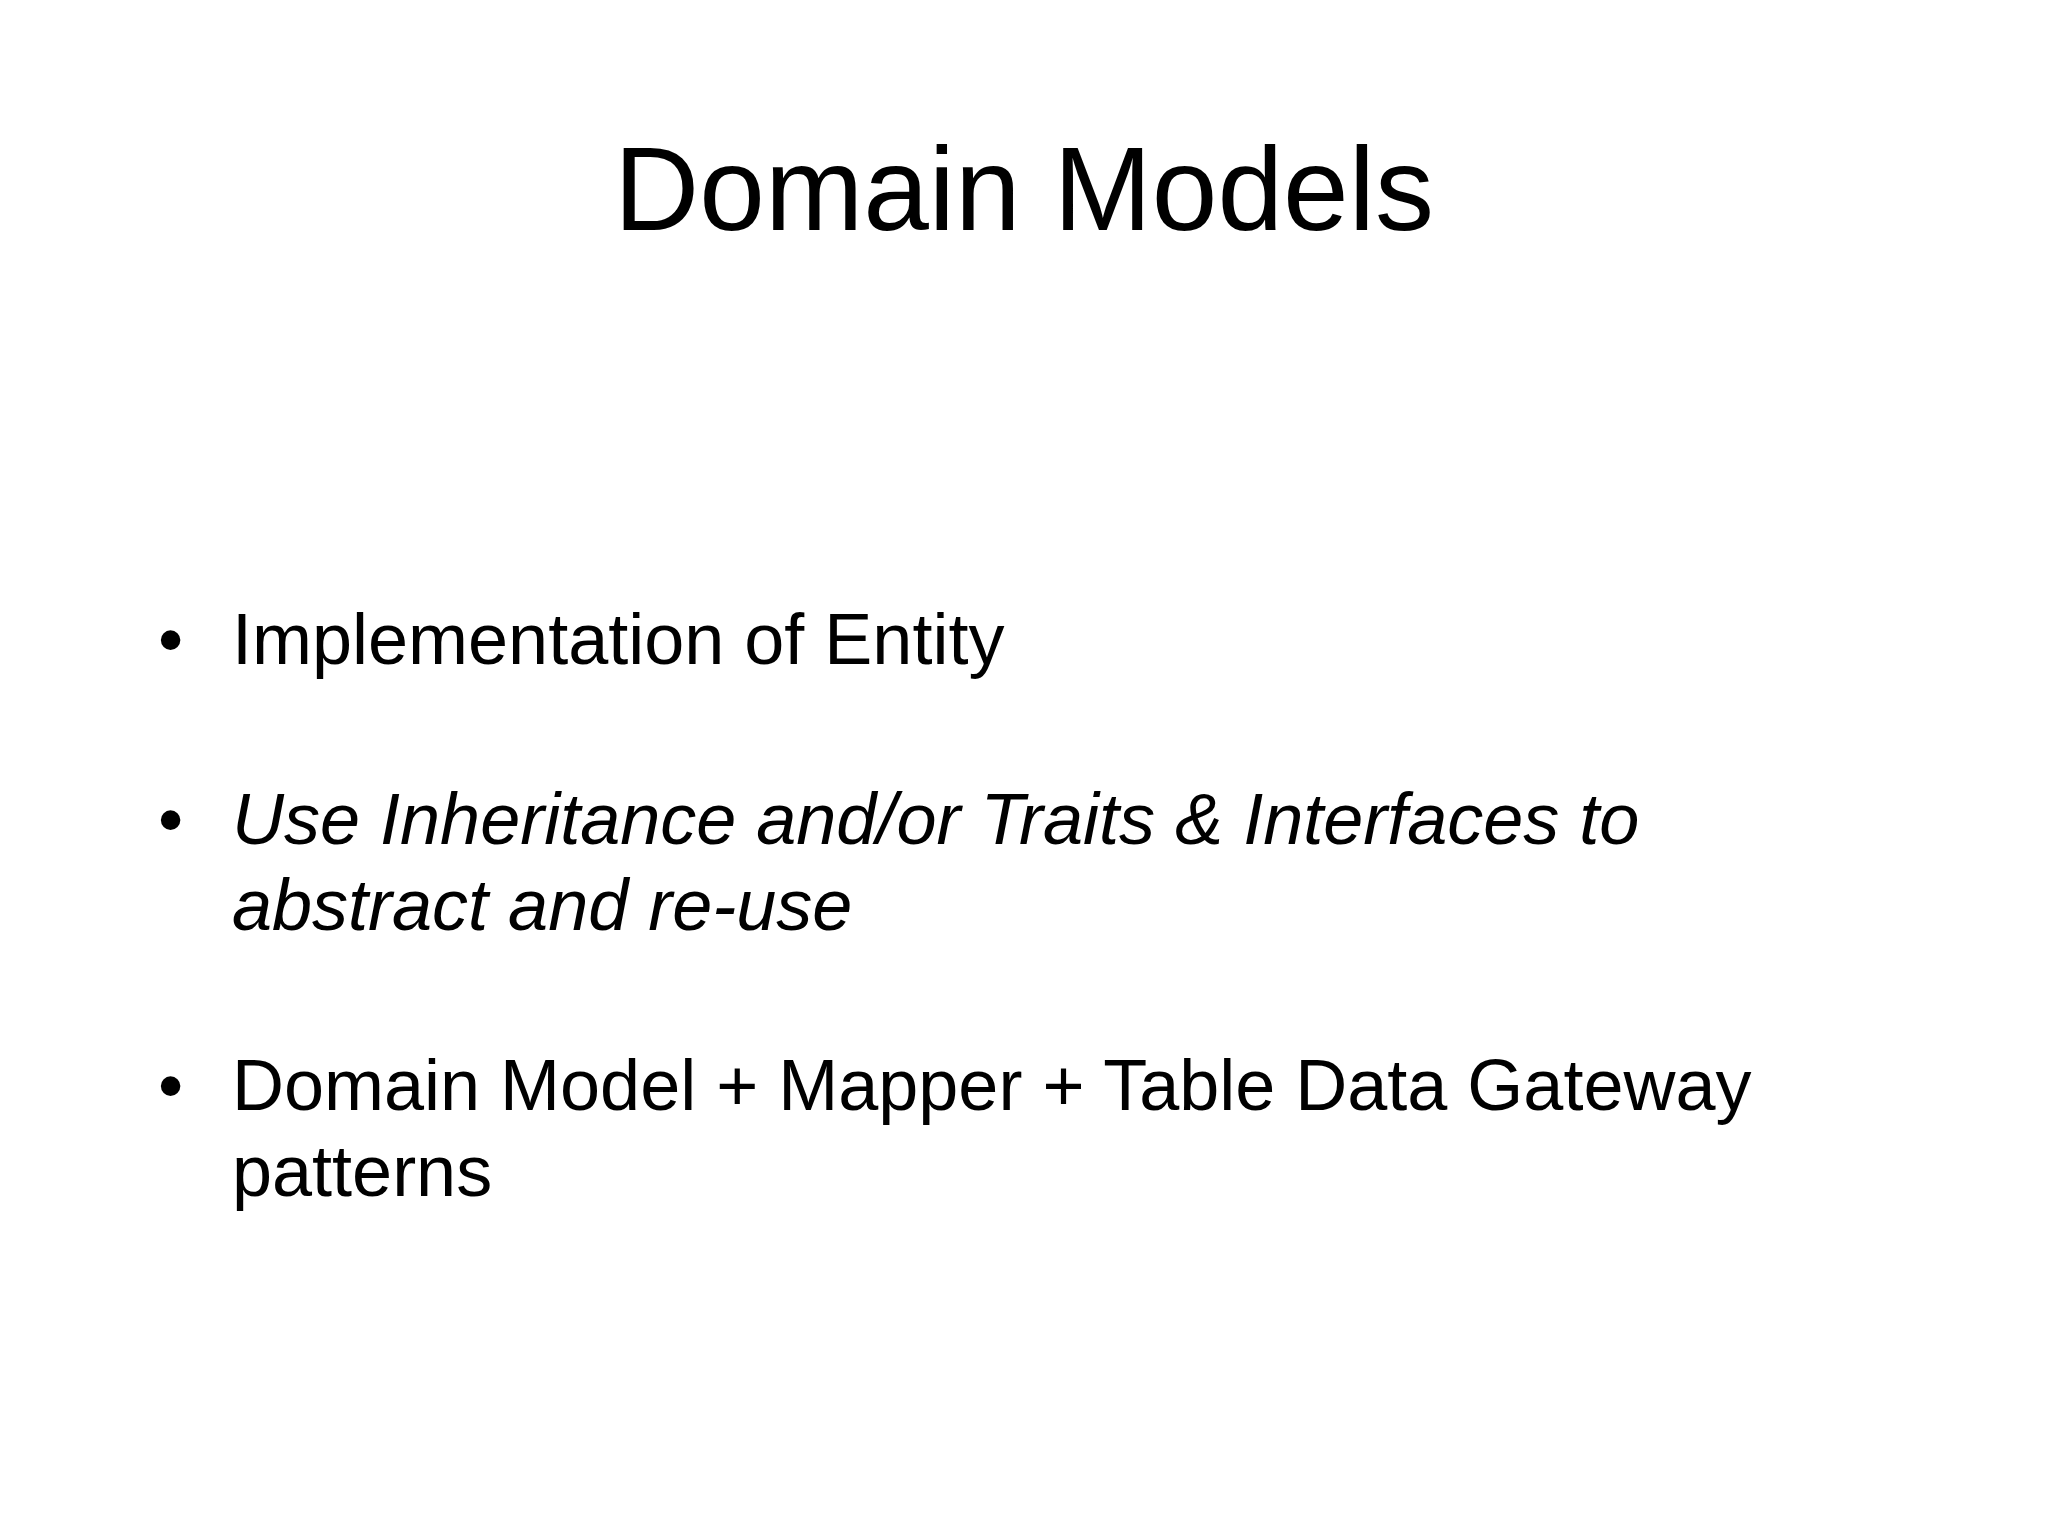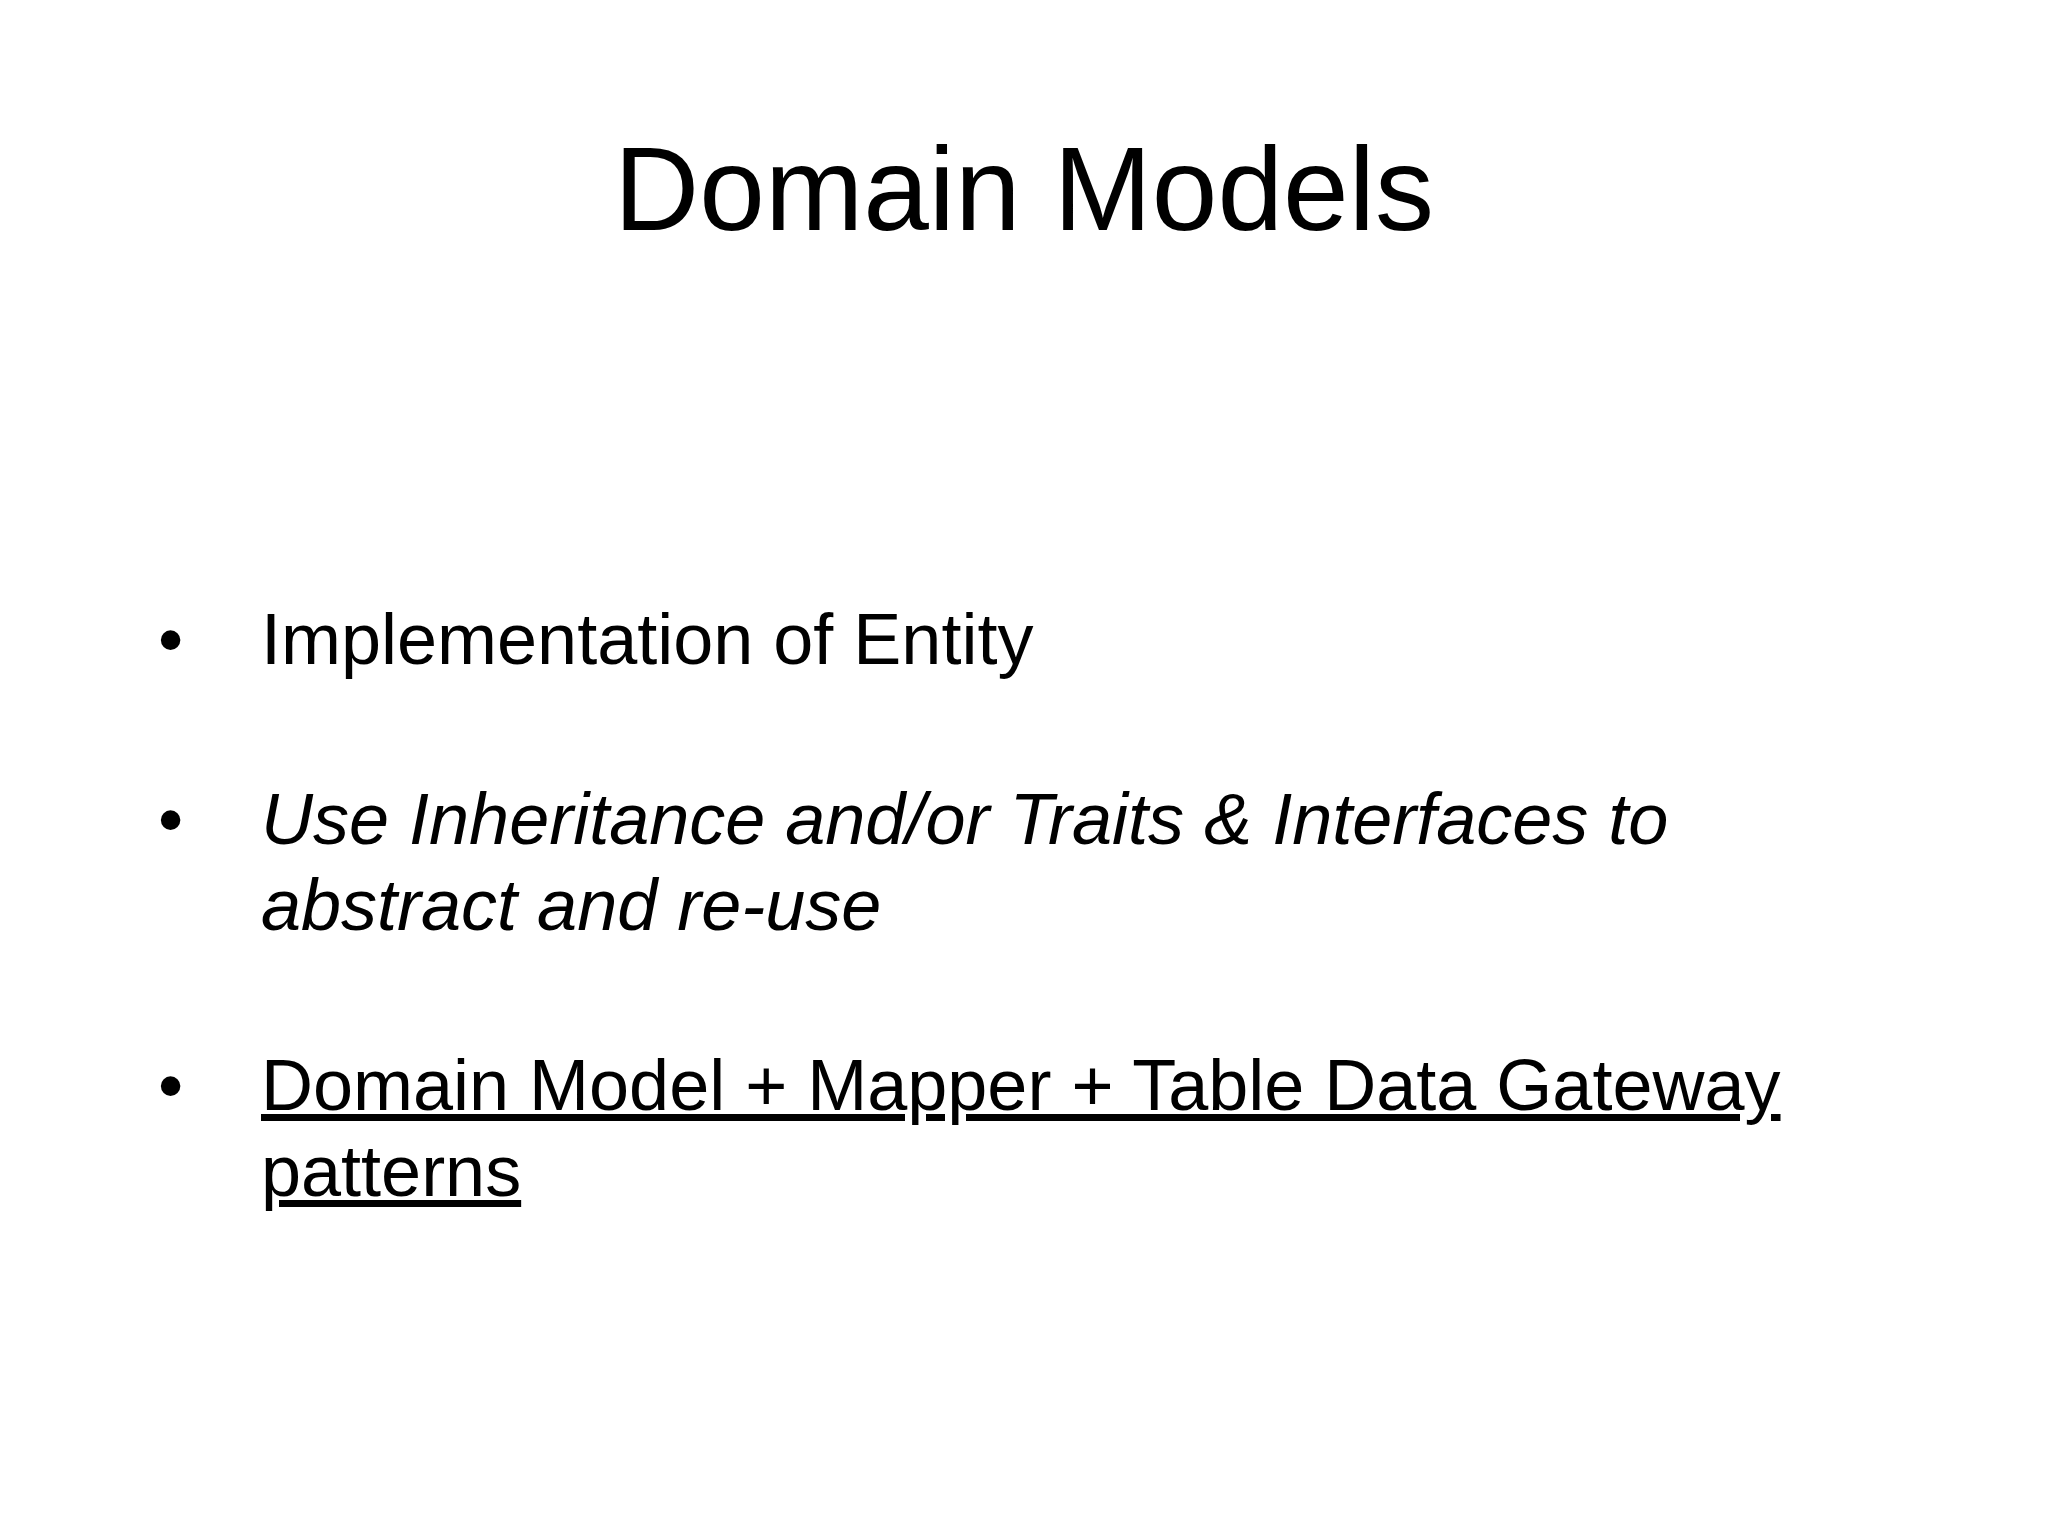--- a/index.html
+++ b/index.html
@@ -59,29 +59,27 @@
     box-sizing: border-box;
     user-select: none;
   }
   .bullet-text {
     flex: 1 1 auto;
     font-family: "Liberation Sans", sans-serif;
     font-size: 72px;
     font-weight: 400;
     line-height: 86px;
     color: #000000;
-    margin-left: 29px;
   }
   .bullet-text.wrap-2 {
     max-width: 1620px;
     font-style: italic;
   }
   .bullet-text.wrap-3 {
     max-width: 1680px;
-    text-decoration: underline;
   }
 </style>
 </head>
 <body>
 
 <div class="slide">
 
   <div class="slide-title">Domain Models</div>
 
   <div class="body-block">

